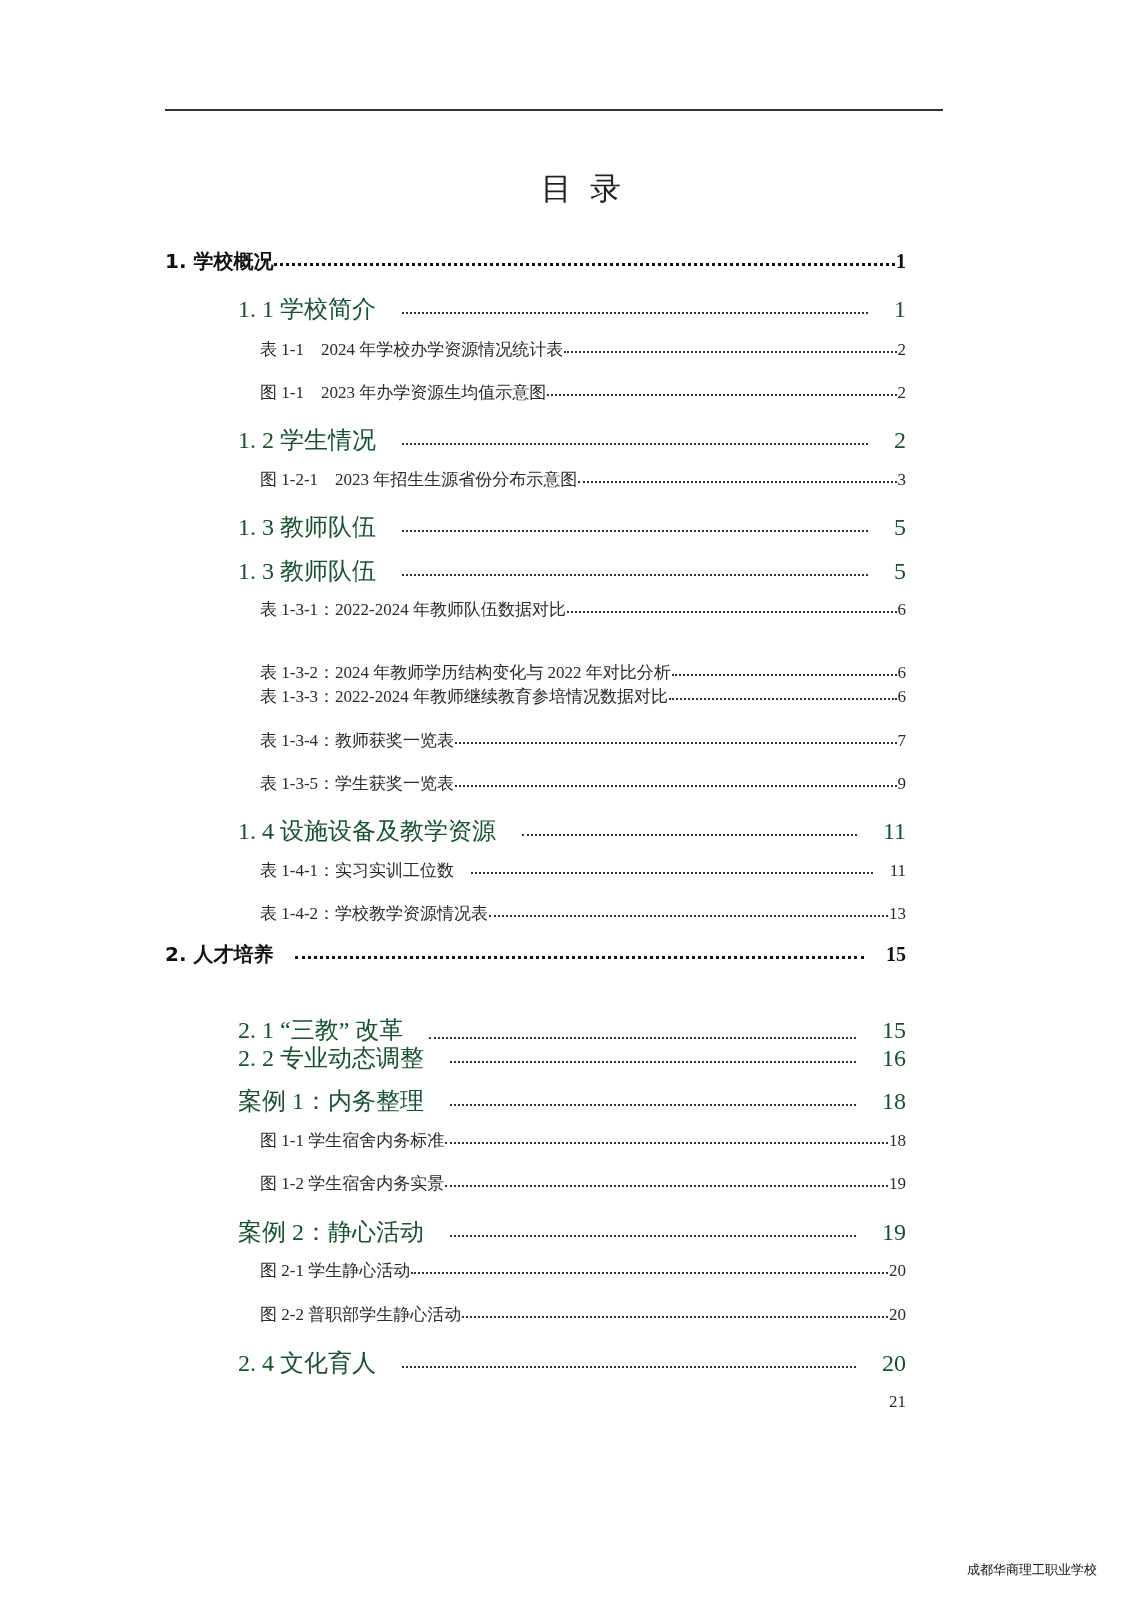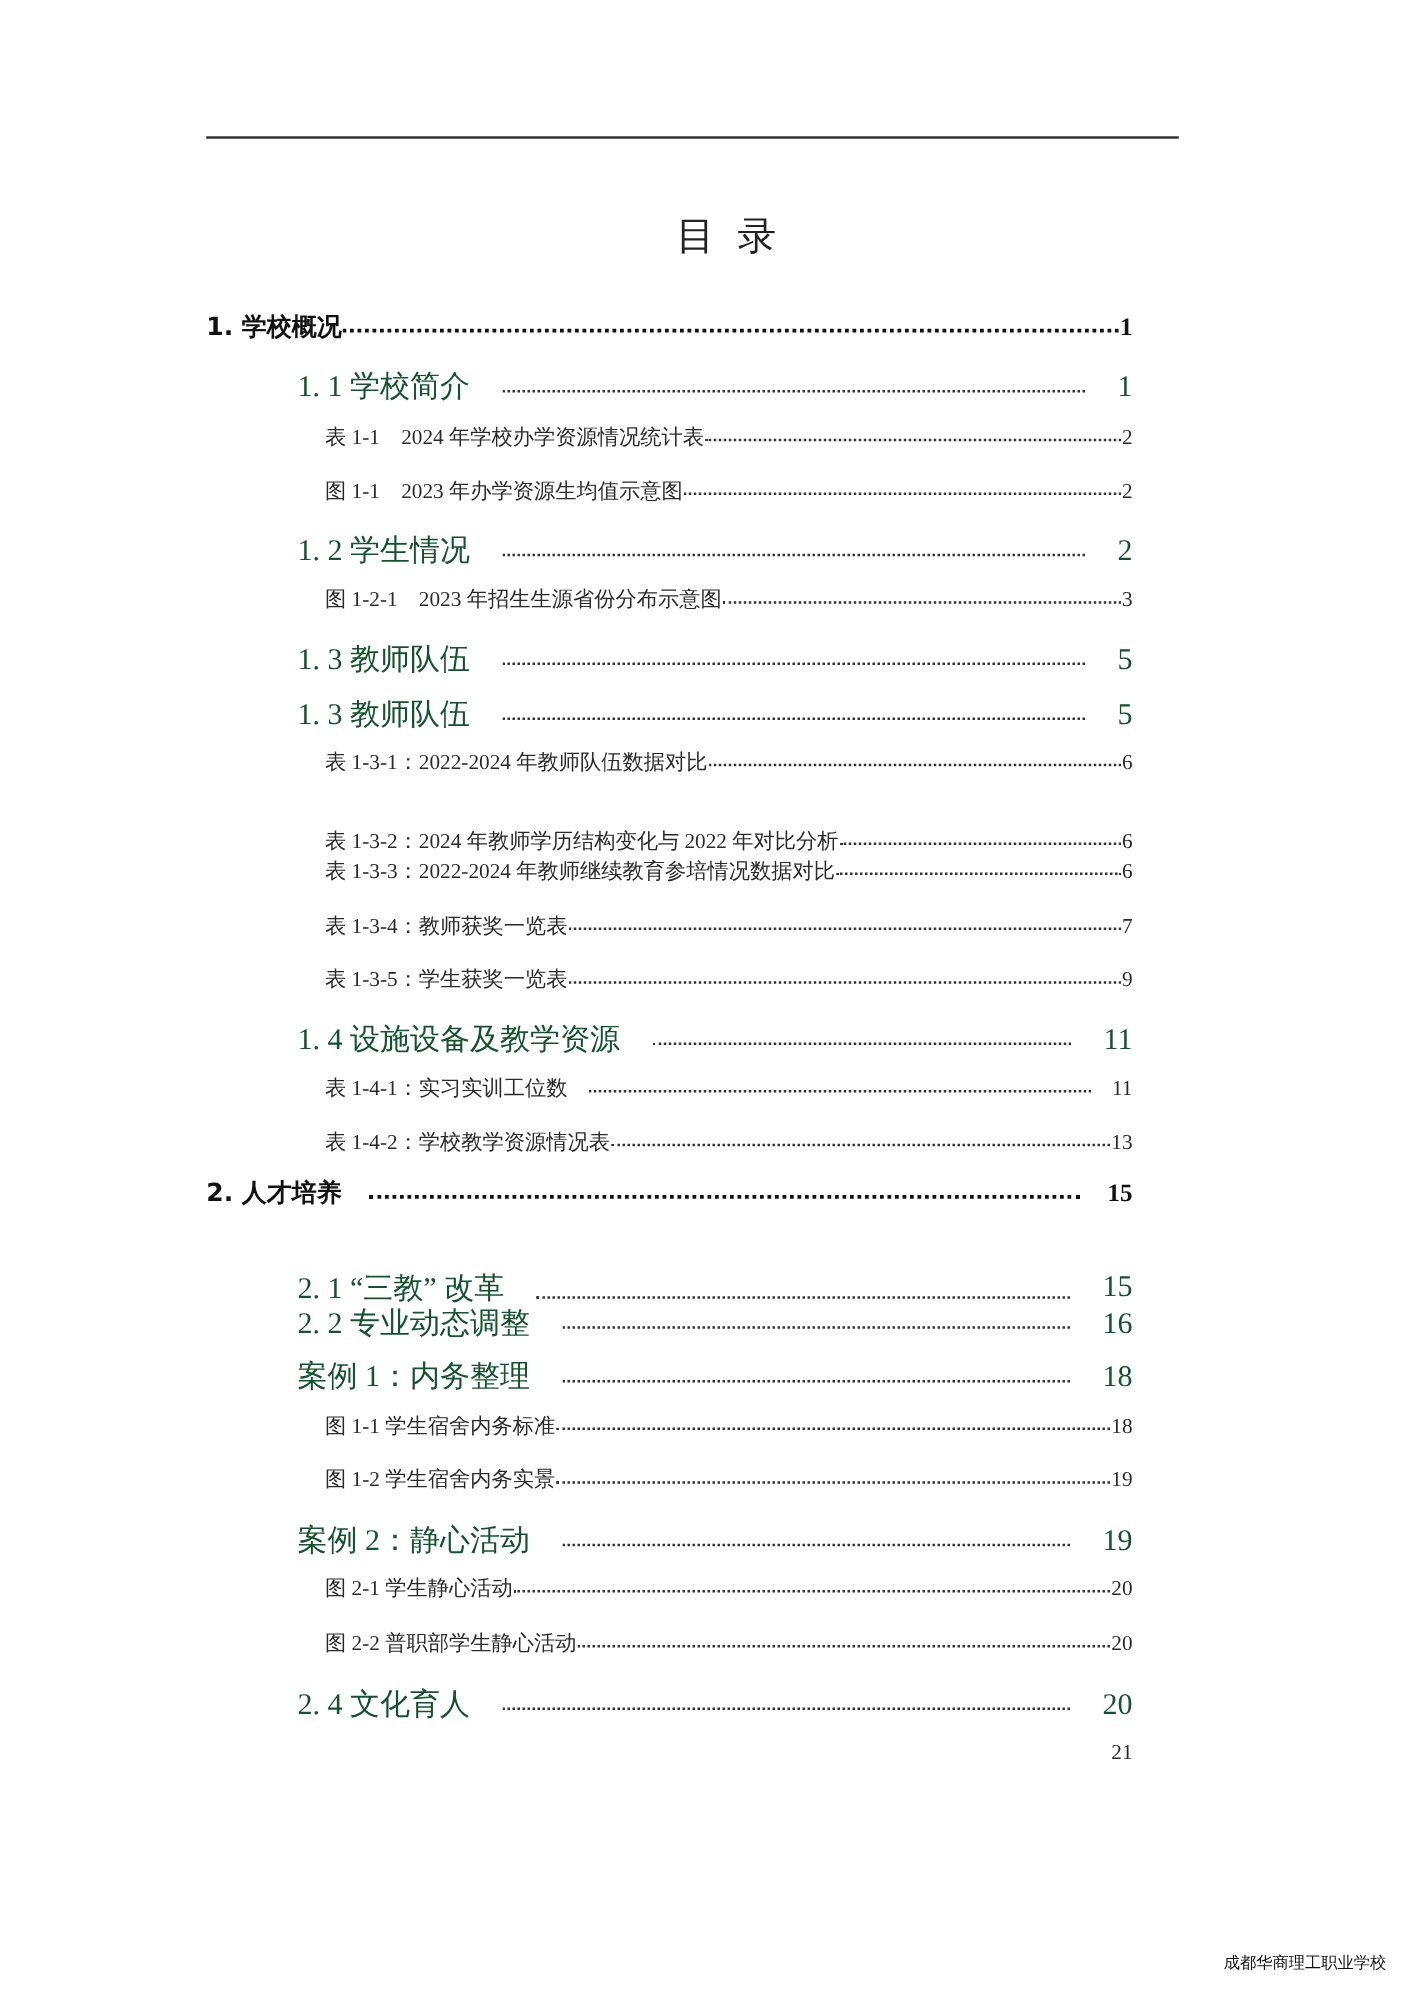--- a/index.html
+++ b/index.html
@@ -90,21 +90,21 @@
       color: #14532d;
       gap: 25px;
     }
     .lvl-3 {
       left: 260px;
       font-size: 17px;
       color: #2a2a2a;
     }
     .footer-school {
       position: absolute;
-      right: 22px;
+      right: 34px;
       top: 1561px;
       font-size: 13px;
       font-family: Liberation Serif, serif;
       color: #111;
     }
   </style>
 </head>
 <body>
 
 <div class="top-rule"></div>

